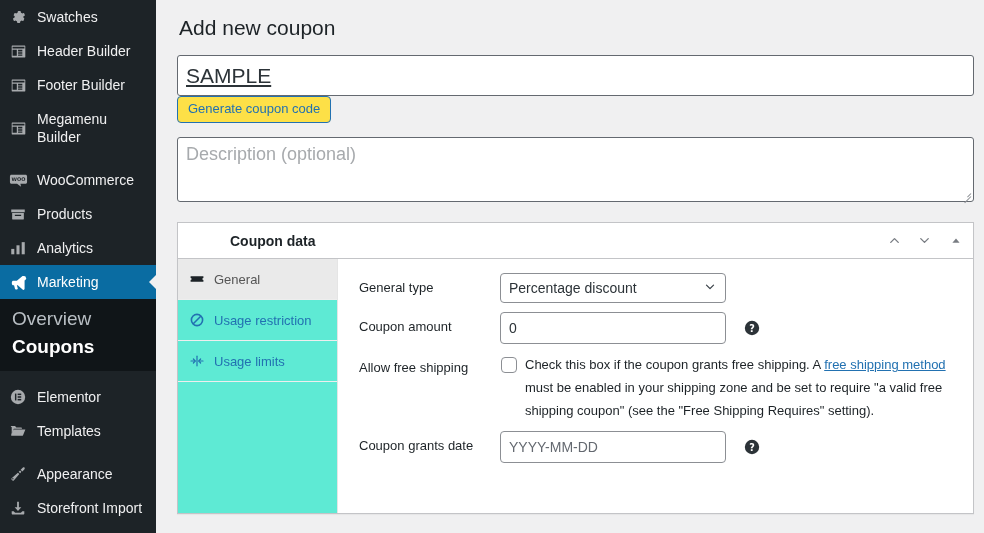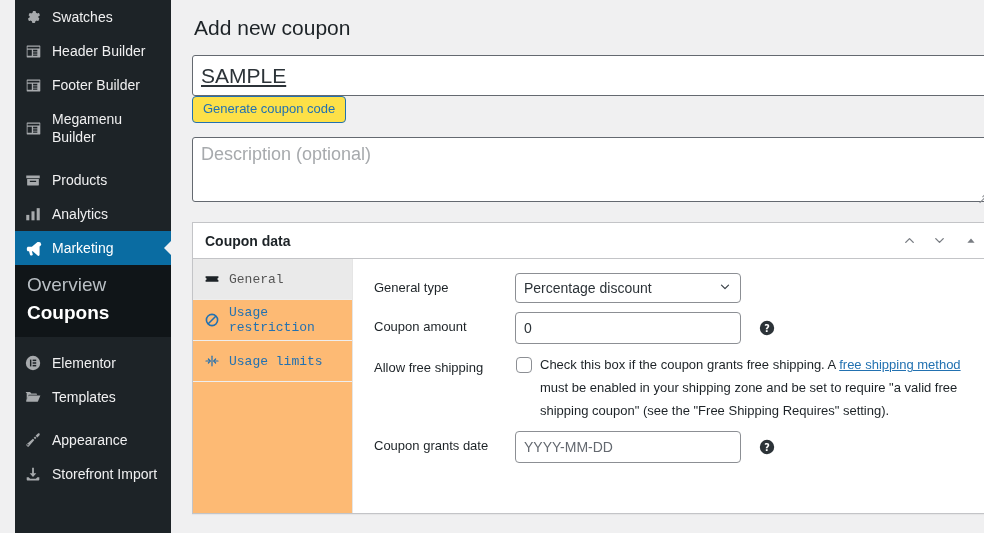--- a/index.html
+++ b/index.html
@@ -3,21 +3,21 @@
 <meta charset="utf-8">
 <style>
   * { box-sizing: border-box; }
   html, body {
     margin: 0; padding: 0;
     width: 984px; height: 533px;
     overflow: hidden;
     font-family: "Liberation Sans", sans-serif;
     background: #f0f0f1;
   }
-  #app { position: relative; width: 984px; height: 533px; display: flex; padding-left: 15px; }
+  #app { position: relative; width: 984px; height: 533px; display: flex; }
 
   
   #sidebar {
     width: 156px; height: 533px; flex: 0 0 156px;
     background: #1d2327; position: relative; overflow: hidden;
   }
   .nav-item {
     display: flex; align-items: center; gap: 9px;
     padding: 0 10px 0 8px;
     min-height: 34px;
@@ -113,35 +113,34 @@
     background: #fff;
     border: 1px solid #c3c4c7;
     box-shadow: 0 1px 1px rgba(0,0,0,.04);
   }
   #panel-head {
     height: 36px; display: flex; align-items: center;
     padding: 0 0 0 12px;
     border-bottom: 1px solid #c3c4c7;
   }
   #panel-head .ph-title {
-    flex: 1; font-size: 14px; font-weight: bold; color: #1d2327;
+    flex: 1; font-size: 14px; font-weight: bold; color: #1d2327; margin-left: 40px;
   }
   .ph-btn {
     width: 30px; height: 34px;
     display: flex; align-items: center; justify-content: center;
     cursor: pointer; color: #787c82;
   }
   .ph-btn.small { width: 34px; }
 
   #panel-body { display: flex; min-height: 254px; }
   #tabs {
     width: 160px; flex: 0 0 160px;
-    background: #fdba74;
+    background: #5eead4;
     border-right: 1px solid #e5e5e5;
-    font-family: Liberation Mono, monospace;
   }
   .tab {
     display: flex; align-items: center; gap: 9px;
     height: 41px; padding: 0 8px 0 11px;
     font-size: 13px; color: #2271b1;
     border-bottom: 1px solid #eee;
     cursor: pointer;
   }
   .tab .t-ico { width: 16px; height: 16px; flex: 0 0 16px;
     display: flex; align-items: center; justify-content: center; }
@@ -240,20 +239,29 @@
       <span class="nav-icon">
         <svg width="17" height="17" viewBox="0 0 20 20" fill="currentColor">
             <path d="M2.5 3h15a.5.5 0 01.5.5v13a.5.5 0 01-.5.5h-15a.5.5 0 01-.5-.5v-13a.5.5 0 01.5-.5zm.5 1.5v2h14v-2H3zm0 3.5v7h5v-7H3zm6.5 0v2h5v-2h-5zm0 3v1.5h5V11h-5zm0 2.5V15h5v-1.5h-5z"></path>
           </svg>
       </span>
       <span class="label">Megamenu Builder</span>
     </div>
 
     <div class="nav-sep"></div>
 
+    <div class="nav-item">
+      <span class="nav-icon">
+        <svg width="19" height="19" viewBox="0 0 20 20" fill="currentColor">
+            <path d="M2.6 4h14.8c.9 0 1.6.7 1.6 1.6v6.3c0 .9-.7 1.6-1.6 1.6H12l.7 3-4.2-3H2.6c-.9 0-1.6-.7-1.6-1.6V5.6C1 4.7 1.7 4 2.6 4z"></path>
+            <text x="10" y="11" text-anchor="middle" font-size="5.2" fill="#1d2327" font-family="DejaVu Sans" font-weight="bold">WOO</text>
+          </svg>
+      </span>
+      <span class="label">WooCommerce</span>
+    </div>
 
     <div class="nav-item">
       <span class="nav-icon">
         <svg width="18" height="18" viewBox="0 0 20 20" fill="currentColor">
             <path d="M2.5 5h15v3h-15V5zm1 4h13v6.5a.5.5 0 01-.5.5h-12a.5.5 0 01-.5-.5V9zm3 1.8v1.4h7v-1.4h-7z"></path>
           </svg>
       </span>
       <span class="label">Products</span>
     </div>
 

